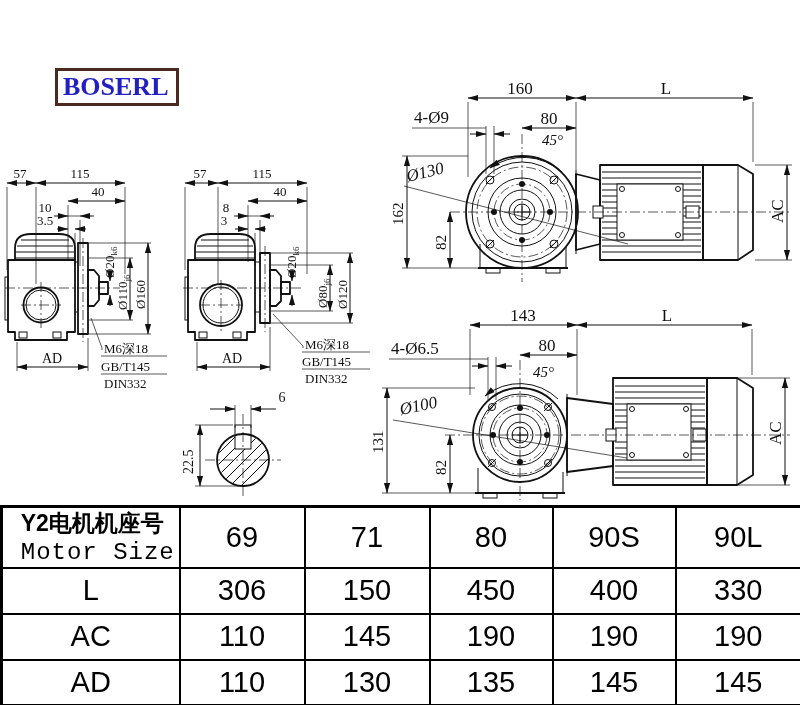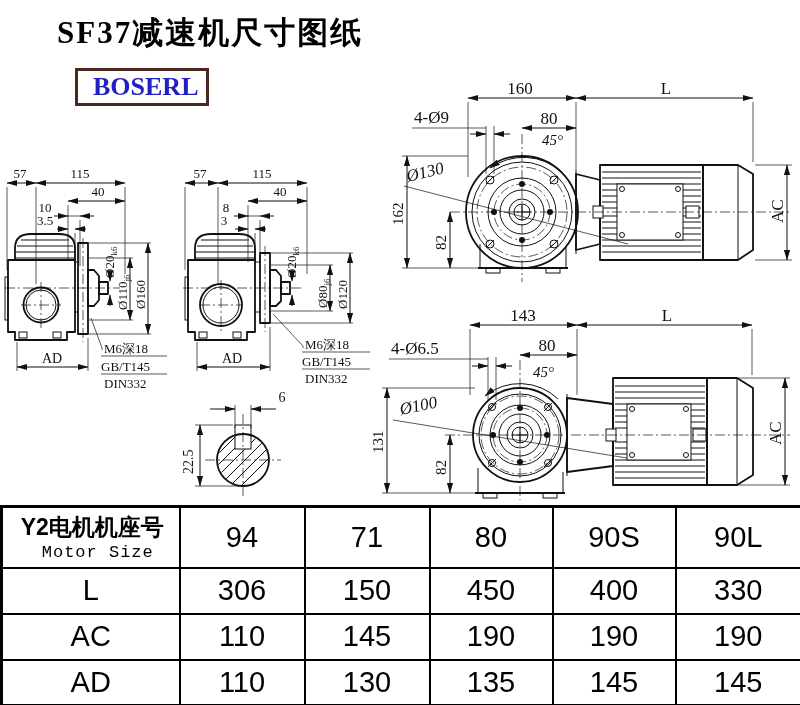--- a/index.html
+++ b/index.html
@@ -1,55 +1,54 @@
 <!DOCTYPE html>
 <html><head>
 <meta charset="utf-8">
 <style>
   html,body{margin:0;padding:0;background:#fff;}
   .canvas{position:relative;width:800px;height:705px;background:#ffffff;overflow:hidden;
           font-family:"Liberation Serif",serif;color:#111;}
   .title{position:absolute;left:57px;top:12px;font-size:31px;font-weight:700;
          letter-spacing:2px;color:#000;font-family:"Liberation Serif",serif;}
   .brand{position:absolute;left:55px;top:68px;border:3px solid #4a2a20;
-         padding:0 7px 1px 15px;font-size:26px;font-weight:600;color:#2220c0;
-         line-height:31px;font-family:"Liberation Serif",serif;margin-left:20px;}
+         padding:0 7px 1px 5px;font-size:26px;font-weight:600;color:#2220c0;
+         line-height:31px;font-family:"Liberation Serif",serif;}
   svg.draw{position:absolute;overflow:visible;}
   svg text{font-family:"Liberation Serif",serif;fill:#111;}
   .t13{font-size:13px;} .t14{font-size:14px;} .t15{font-size:15px;} .t17{font-size:17px;}
   .it{font-style:italic;}
   .o2{fill:none;stroke:#111;stroke-width:1.8;stroke-linejoin:round;}
   .o1{fill:none;stroke:#111;stroke-width:1;}
   .dl{stroke:#111;stroke-width:1;fill:none;}
   .xl{stroke:#111;stroke-width:0.7;fill:none;}
   .cl{stroke:#111;stroke-width:0.7;stroke-dasharray:10 3 2 3;fill:none;}
   .dot{fill:#111;stroke:none;}
   .wh{fill:#fff;stroke:#111;stroke-width:1;}
   table.dimtable{position:absolute;left:0;top:505px;width:800px;height:200px;
         border-collapse:collapse;table-layout:fixed;background:#fff;border:3px solid #000;}
   table.dimtable td{border:2px solid #000;text-align:center;vertical-align:middle;
         font-family:"Liberation Sans",sans-serif;font-size:29px;color:#000;padding:0;}
   td.hcell{text-align:left;}
   .hcn{font-size:23px;font-weight:600;font-family:"Liberation Sans",sans-serif;padding-left:3px;}
-  .hen{font-size:17px;font-family:"Liberation Mono",monospace;letter-spacing:1px;padding-left:14px;}
+  .hen{font-size:24px;font-family:"Liberation Mono",monospace;letter-spacing:1px;padding-left:14px;}
 </style>
 </head>
 <body>
 
 <div class="canvas">
 
   <svg width="0" height="0" style="position:absolute" aria-hidden="true">
     <defs>
       <marker id="arr" viewBox="0 0 12 8" refX="11" refY="4" markerWidth="11" markerHeight="8" orient="auto-start-reverse">
         <path d="M0,0.6 L11.5,4 L0,7.4 Z" fill="#111"></path>
       </marker>
     </defs>
   </svg>
 
-  <div class="title">SF37减速机尺寸图纸</div>
   <div class="brand">BOSERL</div>
 
   <svg class="draw" style="left:5px;top:162px" width="175" height="236" viewBox="0 0 175 236">
     <g>
 
       <path class="o2" d="M3,98 L3,170 L10,170 L10,178 L62,178 L62,170 L70,170 L70,98 Z"></path>
       <rect class="o1" x="0" y="115" width="3" height="43"></rect>
       <path class="o2" d="M10,98 L10,86 Q10,72 26,72 L54,72 Q70,72 70,86 L70,98"></path>
       <line class="o1" x1="16" y1="78" x2="64" y2="78"></line>
       <line class="o1" x1="12" y1="84" x2="68" y2="84"></line>
@@ -452,21 +451,21 @@
       <col style="width:123px">
         <col style="width:123px">
         <col style="width:126px">
     </colgroup>
     <tbody>
       <tr style="height:61px">
         <td class="hcell">
           <div class="hcn">Y2电机机座号</div>
           <div class="hen">Motor Size</div>
         </td>
-        <td>94</td>
+        <td>69</td>
         <td>71</td>
         <td>80</td>
         <td>90S</td>
         <td>90L</td>
       </tr>
       <tr style="height:46px">
         <td>L</td>
         <td>306</td>
         <td>150</td>
         <td>450</td>

